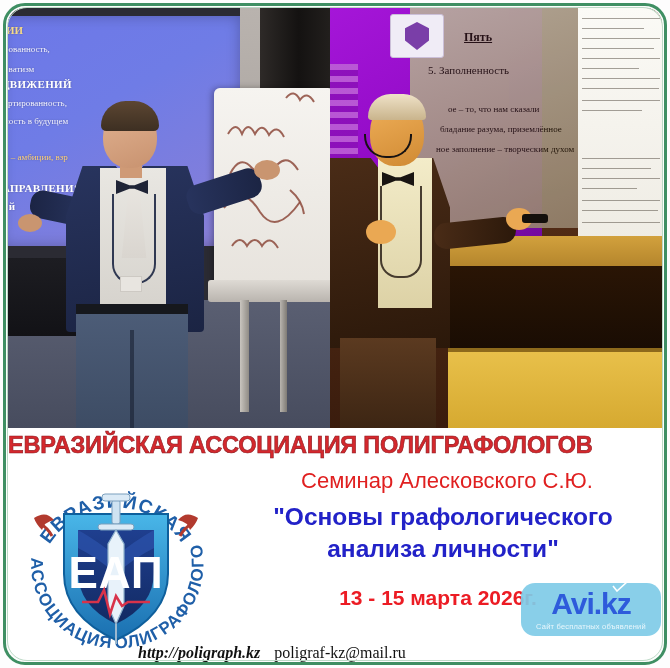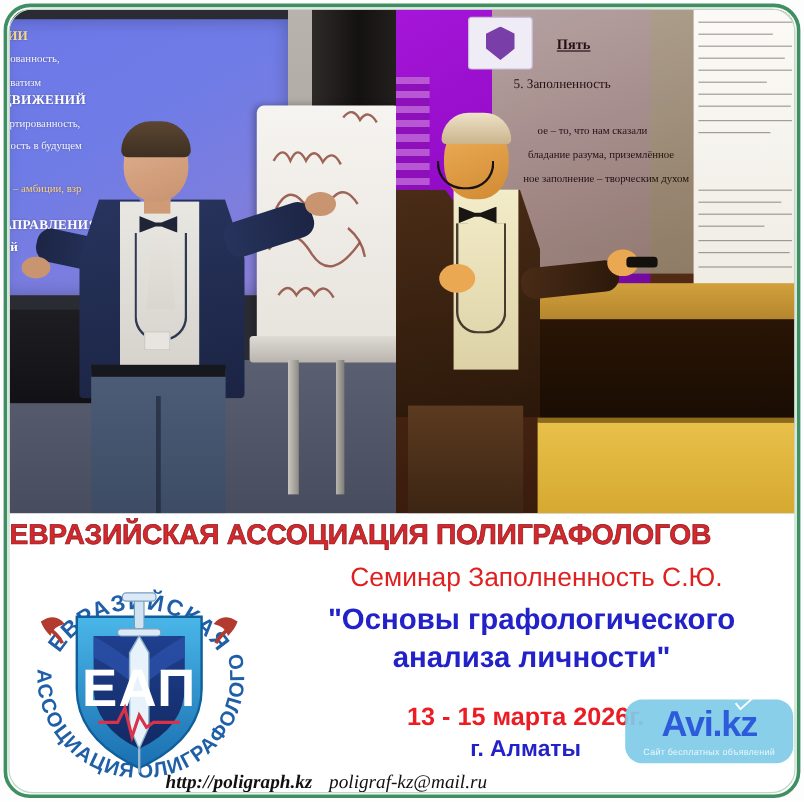--- a/index.html
+++ b/index.html
@@ -279,21 +279,21 @@
     position:absolute;left:210px;top:186px;width:440px;
     text-align:center;font-size:19px;font-weight:bold;color:#2222c8;white-space:nowrap;
   }
 
   .contacts{
     position:absolute;left:130px;top:210px;width:520px;height:24px;
     display:flex;align-items:flex-end;gap:14px;
   }
   .c-site{font-family:"Liberation Serif", serif;font-style:italic;font-weight:bold;font-size:16px;color:#111;}
   .c-phone{font-size:19px;font-weight:bold;color:#111;letter-spacing:-0.3px;}
-  .c-mail{font-family:"Liberation Serif", serif;font-style:italic;font-size:16px;color:#111;}
+  .c-mail{font-family:"Liberation Serif", serif;font-size:16px;color:#111;}
 
   
   .avi{
     position:absolute;left:521px;top:583px;width:140px;height:53px;
     background:#7fcce8;border-radius:14px;z-index:30;
     opacity:.92;
     display:flex;flex-direction:column;align-items:center;justify-content:center;
   }
   .avi-main{
     font-size:30px;font-weight:bold;color:#1d4ed8;line-height:1;
@@ -468,30 +468,29 @@
           <path d="M100,74 L108,88 L108,150 L100,168 L92,150 L92,88 Z" fill="#e8f2fa" stroke="#8fb2cc" stroke-width="1.2"></path>
           <path d="M100,168 L100,188" stroke="#9ab8d0" stroke-width="2"></path>
         </g>
 
         <text x="100" y="132" text-anchor="middle" font-family="Liberation Sans, sans-serif" font-size="44" font-weight="bold" fill="#ffffff" letter-spacing="1">ЕАП</text>
 
         <path d="M66,146 L82,146 L88,134 L94,158 L100,140 L106,150 L112,146 L134,146" stroke="#d8334a" stroke-width="2.6" fill="none"></path>
       </svg>
     </div>
 
-    <div class="seminar">Семинар Заполненность С.Ю.</div>
+    <div class="seminar">Семинар Алесковского С.Ю.</div>
 
     <div class="course">
       <span>"Основы графологического</span>
       <span class="l2">анализа личности"</span>
     </div>
 
     <div class="dates">13 - 15 марта 2026г.</div>
 
-    <div class="city">г. Алматы</div>
 
     <div class="contacts">
       <span class="c-site">http://poligraph.kz</span>
       <span class="c-mail">poligraf-kz@mail.ru</span>
     </div>
   </div>
 
   <div class="avi">
     <div class="avi-main">Avi.kz<svg class="avi-check" viewBox="0 0 16 10">
         <path d="M1,4 L5,9 L15,0" stroke="#ffffff" stroke-width="1.6" fill="none"></path>

